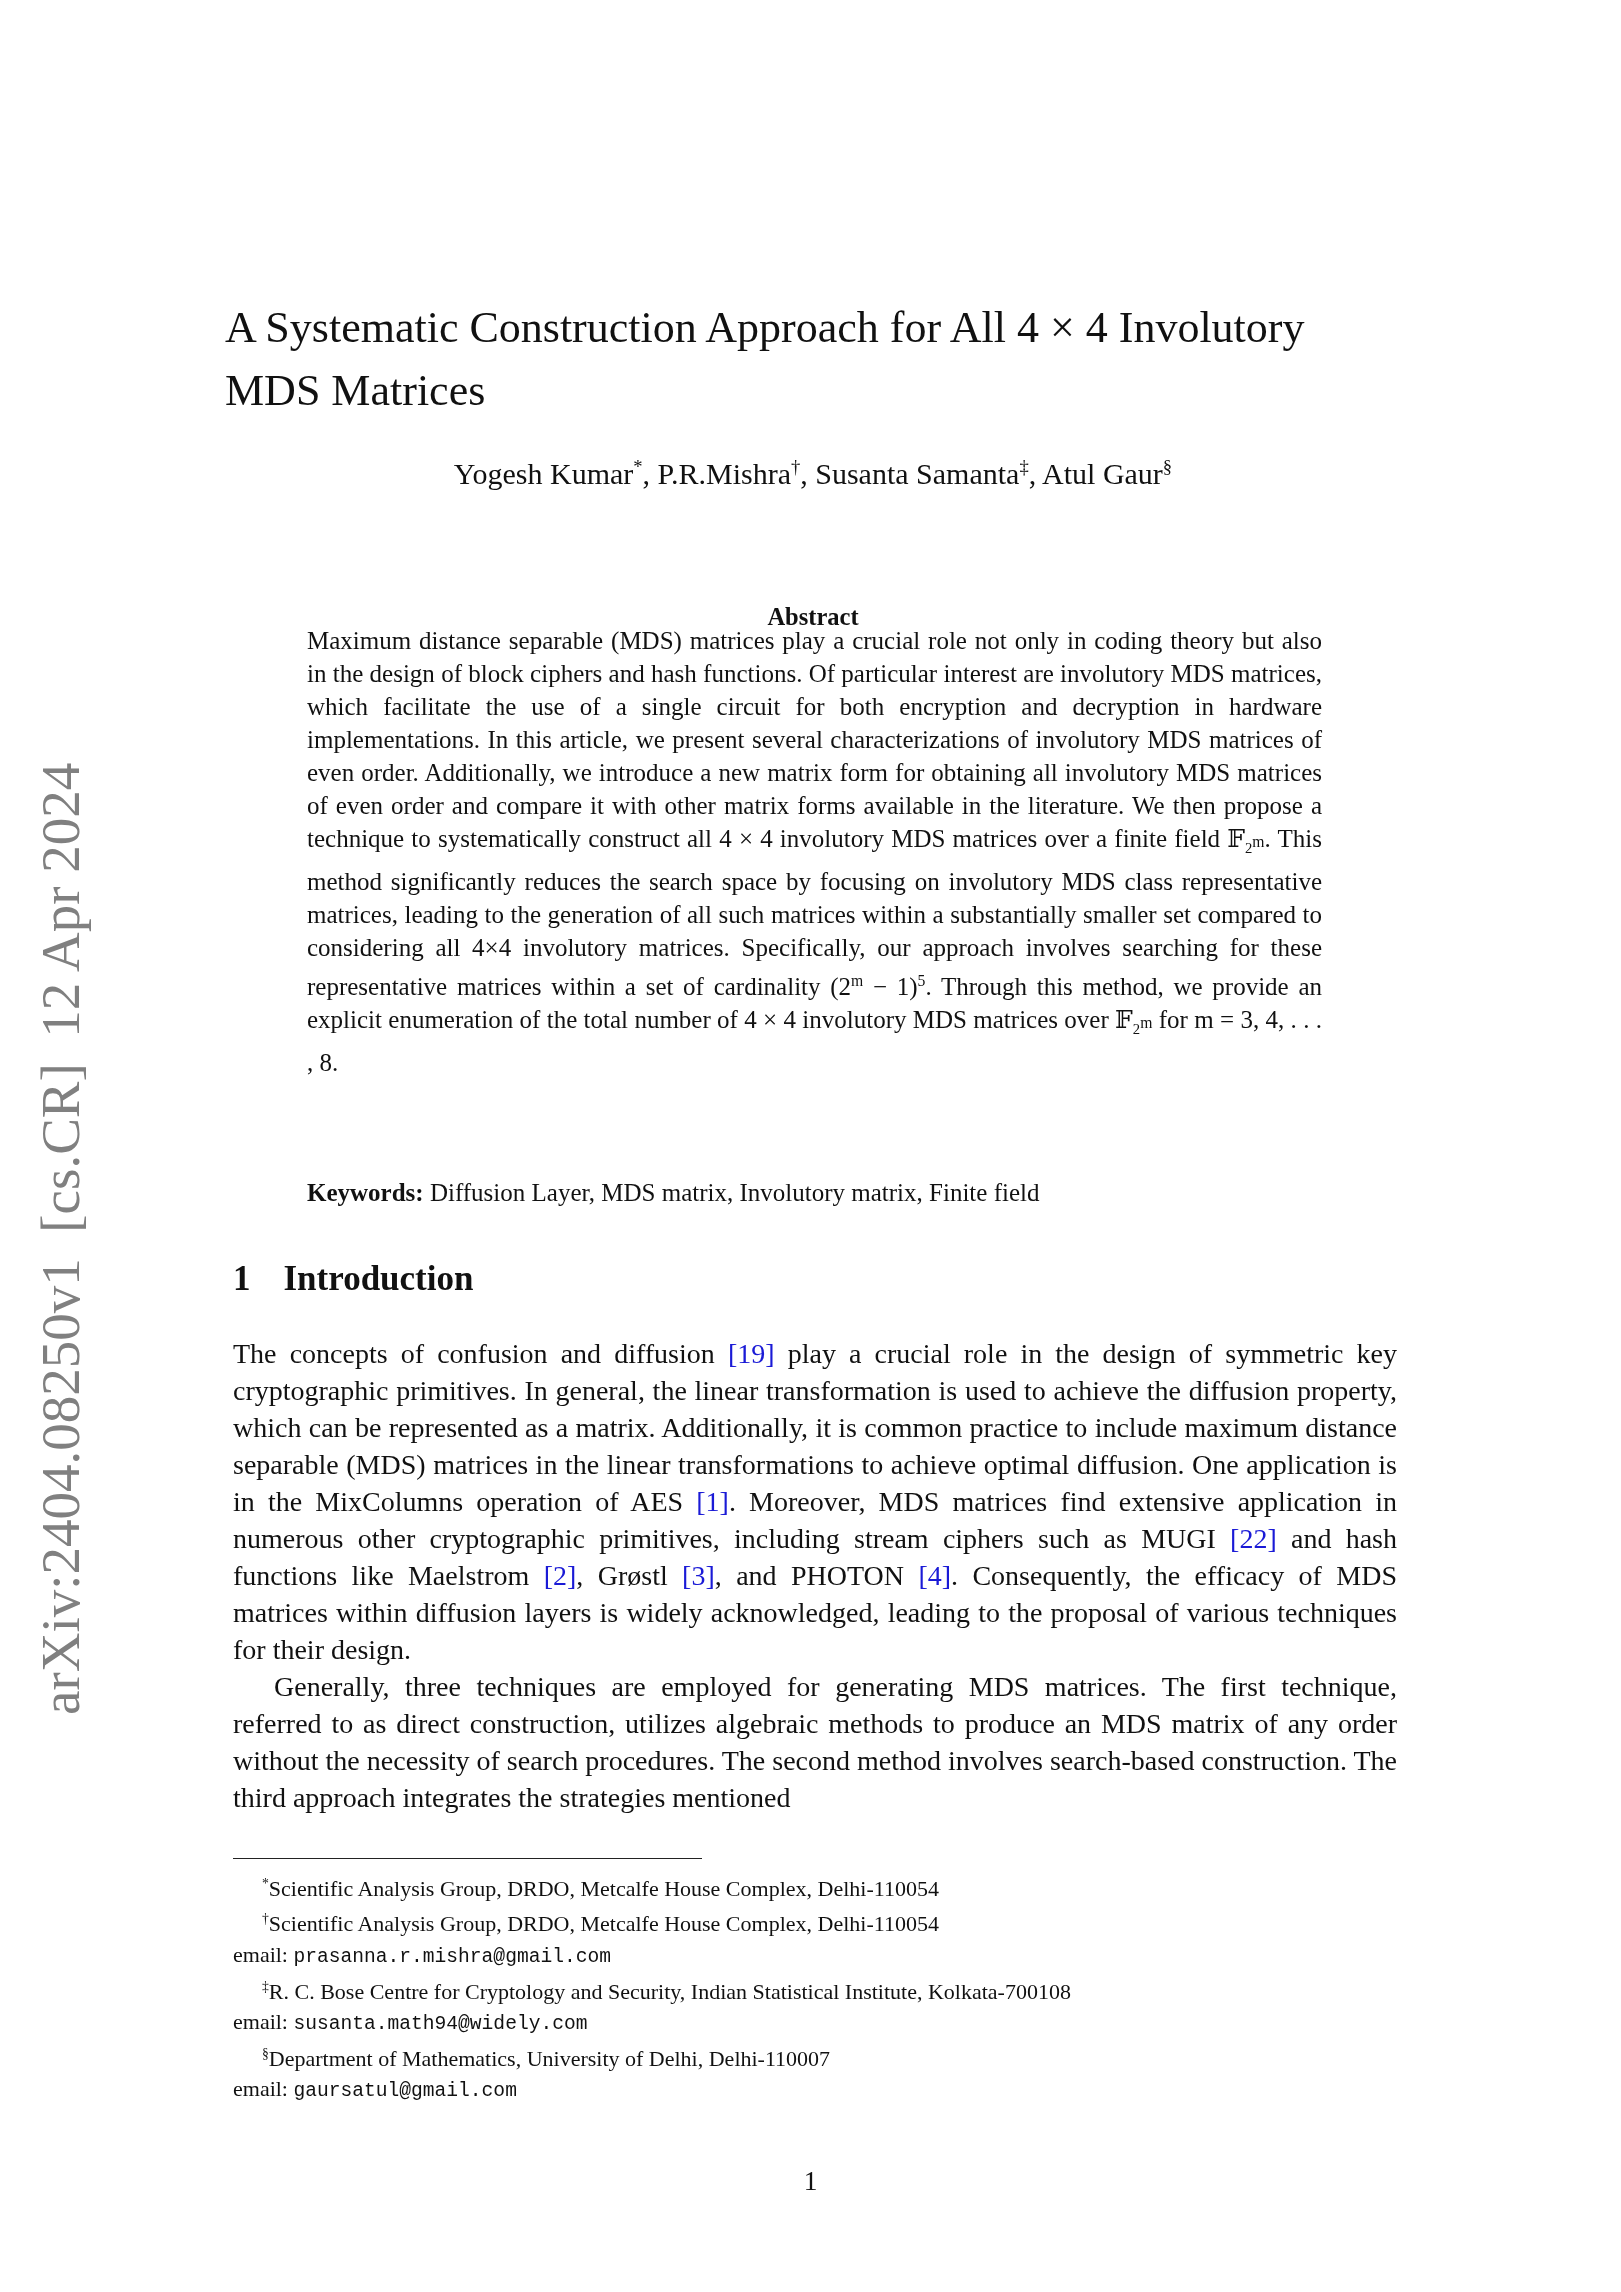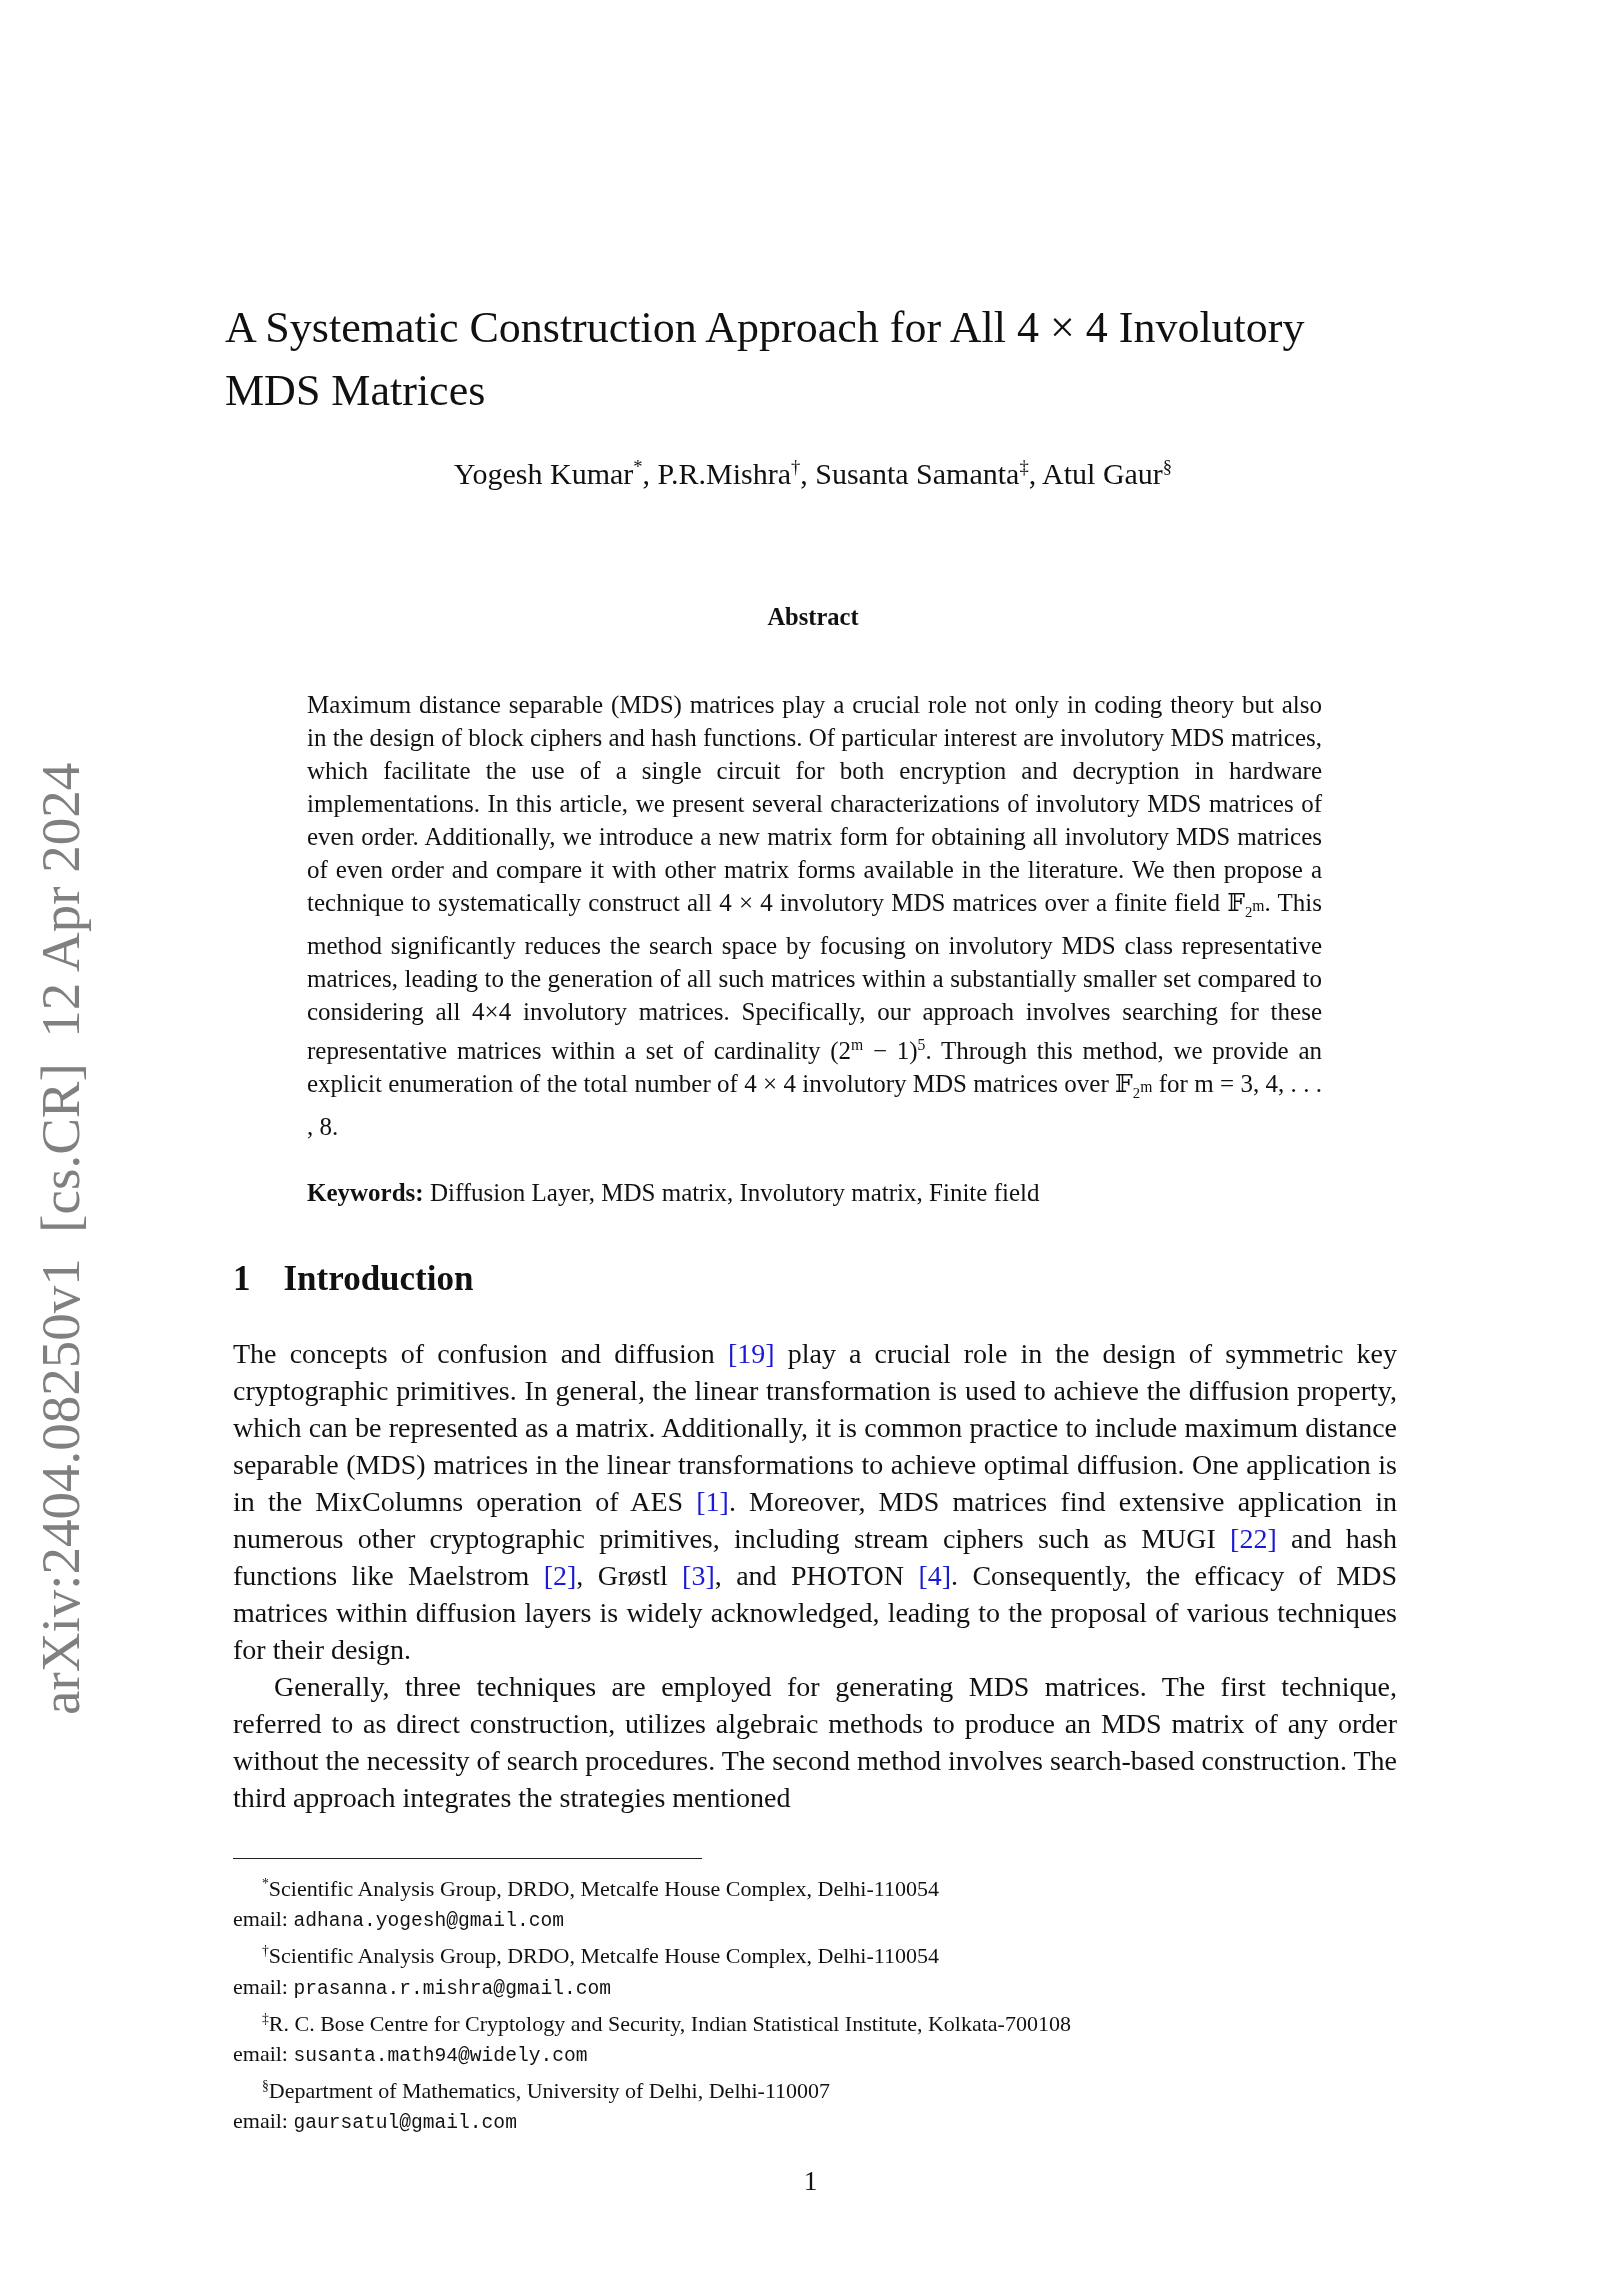--- a/index.html
+++ b/index.html
@@ -32,21 +32,21 @@
       text-align: center; font-family: "Liberation Serif", serif; font-size: 30px;
     }
     .authors sup { font-size: 18.6px; }
 
     .abstract-heading {
       position: absolute; left: 225px; width: 1176px; top: 603px;
       text-align: center; font-family: "Liberation Serif", serif;
       font-size: 24.5px; font-weight: bold;
     }
     .abstract-body {
-      position: absolute; left: 307px; width: 1015px; top: 688px;
+      position: absolute; left: 307px; width: 1015px; top: 624px;
       font-family: "Liberation Serif", serif; font-size: 25px; line-height: 33px;
       text-align: justify;
     }
     .keywords {
       position: absolute; left: 307px; top: 1179px;
       font-family: "Liberation Serif", serif; font-size: 25px;
     }
     .keywords b { font-weight: bold; }
 
     .section-heading {
@@ -118,21 +118,20 @@
 </h2>
 
 <div class="intro">
   <p id="intro-p1"><span>The concepts of confusion and diffusion </span><span class="cite" style="color: rgb(26, 26, 214);">[19]</span><span> play a crucial role in the design of symmetric key cryptographic primitives. In general, the linear transformation is used to achieve the diffusion property, which can be represented as a matrix. Additionally, it is common practice to include maximum distance separable (MDS) matrices in the linear transformations to achieve optimal diffusion. One application is in the MixColumns operation of AES </span><span class="cite" style="color: rgb(26, 26, 214);">[1]</span><span>. Moreover, MDS matrices find extensive application in numerous other cryptographic primitives, including stream ciphers such as MUGI </span><span class="cite" style="color: rgb(26, 26, 214);">[22]</span><span> and hash functions like Maelstrom </span><span class="cite" style="color: rgb(26, 26, 214);">[2]</span><span>, Grøstl </span><span class="cite" style="color: rgb(26, 26, 214);">[3]</span><span>, and PHOTON </span><span class="cite" style="color: rgb(26, 26, 214);">[4]</span><span>. Consequently, the efficacy of MDS matrices within diffusion layers is widely acknowledged, leading to the proposal of various techniques for their design.</span></p>
   <p class="indent">Generally, three techniques are employed for generating MDS matrices.  The first technique, referred to as direct construction, utilizes algebraic methods to produce an MDS matrix of any order without the necessity of search procedures. The second method involves search-based construction. The third approach integrates the strategies mentioned</p>
 </div>
 
 <div class="fn-rule"></div>
 <div class="footnotes">
   <div class="fn-line"><sup>*</sup><span>Scientific Analysis Group, DRDO, Metcalfe House Complex, Delhi-110054</span></div>
-  <div class="email"><span>email:</span> <span class="mono">adhana.yogesh@gmail.com</span></div>
   <div class="fn-line"><sup>†</sup><span>Scientific Analysis Group, DRDO, Metcalfe House Complex, Delhi-110054</span></div>
   <div class="email"><span>email:</span> <span class="mono">prasanna.r.mishra@gmail.com</span></div>
   <div class="fn-line"><sup>‡</sup><span>R. C. Bose Centre for Cryptology and Security, Indian Statistical Institute, Kolkata-700108</span></div>
   <div class="email"><span>email:</span> <span class="mono">susanta.math94@widely.com</span></div>
   <div class="fn-line"><sup>§</sup><span>Department of Mathematics, University of Delhi, Delhi-110007</span></div>
   <div class="email"><span>email:</span> <span class="mono">gaursatul@gmail.com</span></div>
 </div>
 
 <div class="page-number">1</div>
 

